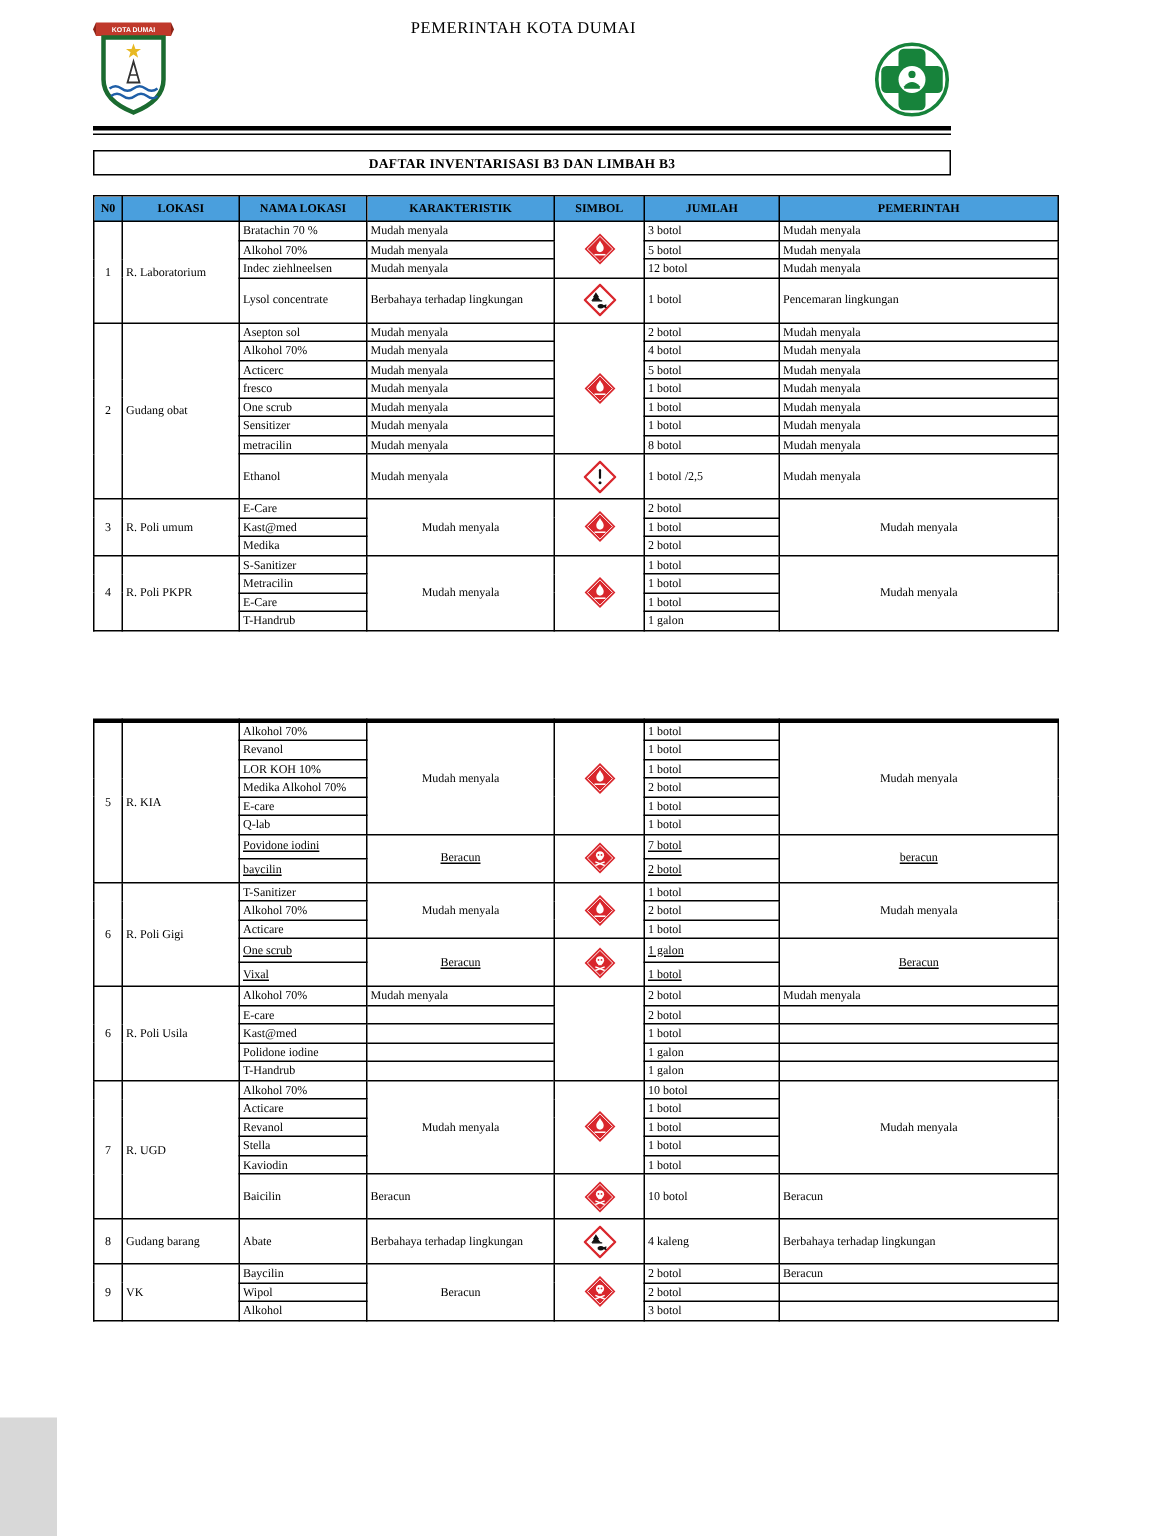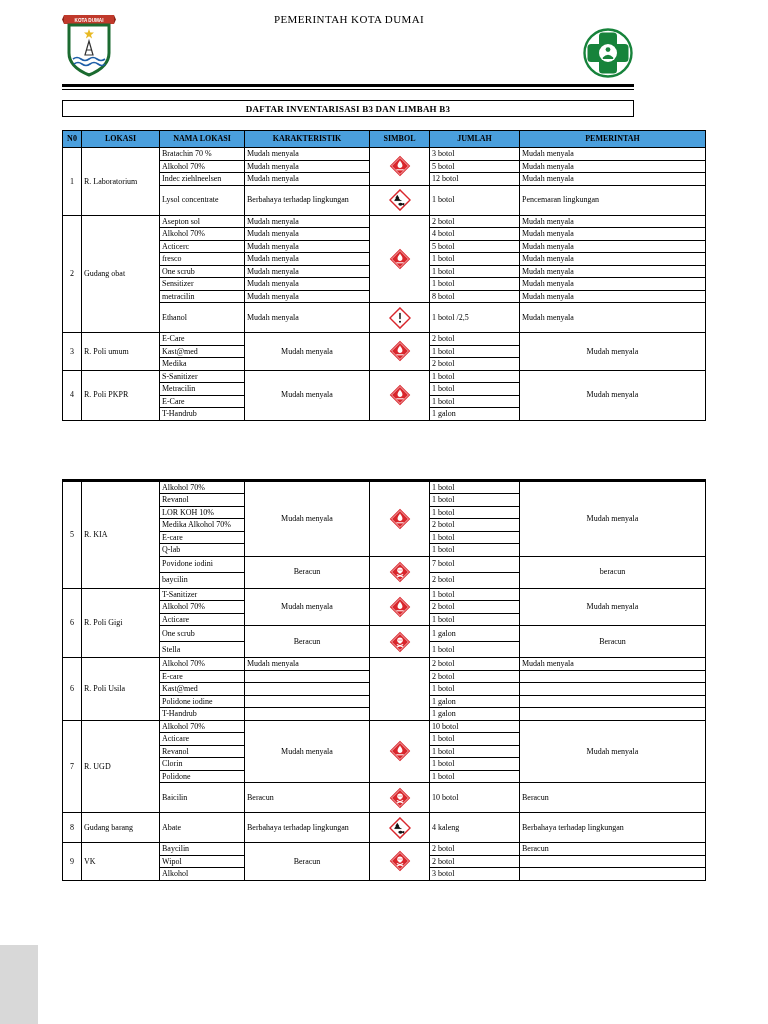--- a/index.html
+++ b/index.html
@@ -39,21 +39,21 @@
     text-align:center; height:17px; padding:1px;
   }
   th.th-no { word-break:break-all; line-height:8px; }
   td.cell-no { text-align:center; }
   td.cell-lokasi, td.cell-nama, td.cell-kar, td.cell-jumlah { padding-left:3px; }
   td.cell-ket { padding-left:6px; }
   td.center { text-align:center; padding-left:2px; }
   td.cell-simbol { text-align:center; padding:0; }
   td.cell-simbol svg { vertical-align:middle; }
   tr.row-tall td { height:30px; }
-  tr.row-med td { height:16px; }
+  tr.row-med td { height:16px;text-decoration:underline; }
 
   .corner-shadow { position:absolute; left:0; bottom:0; width:38px; height:79px; background:#d8d8d8; }
 </style>
 </head>
 <body>
 
 <div class="page">
   <div class="content">
 
     <div class="letterhead">
@@ -359,21 +359,21 @@
                   <rect x="10.7" y="12.1" width="2.6" height="1.5" fill="#fff"></rect>
                   <circle cx="10.9" cy="9.8" r="0.65" fill="#D9262C"></circle>
                   <circle cx="13.1" cy="9.8" r="0.65" fill="#D9262C"></circle>
                   <line x1="8.6" y1="14.8" x2="15.4" y2="17.4" stroke="#fff" stroke-width="1.1"></line>
                   <line x1="15.4" y1="14.8" x2="8.6" y2="17.4" stroke="#fff" stroke-width="1.1"></line>
                 </svg></td>
               <td class="cell-jumlah">1 galon</td>
               <td class="cell-ket center" rowspan="2">Beracun</td>
             </tr>
             <tr class="row-med">
-              <td class="cell-nama">Stella</td>
+              <td class="cell-nama">Vixal</td>
               <td class="cell-jumlah">1 botol</td>
             </tr>
             <tr>
               <td class="cell-no" rowspan="5">6</td>
               <td class="cell-lokasi" rowspan="5">R. Poli Usila</td>
               <td class="cell-nama">Alkohol 70%</td>
               <td class="cell-kar">Mudah menyala</td>
               <td class="cell-simbol" rowspan="5"></td>
               <td class="cell-jumlah">2 botol</td>
               <td class="cell-ket">Mudah menyala</td>
@@ -418,25 +418,25 @@
             </tr>
             <tr>
               <td class="cell-nama">Acticare</td>
               <td class="cell-jumlah">1 botol</td>
             </tr>
             <tr>
               <td class="cell-nama">Revanol</td>
               <td class="cell-jumlah">1 botol</td>
             </tr>
             <tr>
-              <td class="cell-nama">Clorin</td>
-              <td class="cell-jumlah">1 botol</td>
-            </tr>
-            <tr>
-              <td class="cell-nama">Polidone</td>
+              <td class="cell-nama">Stella</td>
+              <td class="cell-jumlah">1 botol</td>
+            </tr>
+            <tr>
+              <td class="cell-nama">Kaviodin</td>
               <td class="cell-jumlah">1 botol</td>
             </tr>
             <tr class="row-tall">
               <td class="cell-nama">Baicilin</td>
               <td class="cell-kar">Beracun</td>
               <td class="cell-simbol"><svg width="22" height="22" viewBox="0 0 24 24">
                   <polygon points="12,0.8 23.2,12 12,23.2 0.8,12" fill="#D9262C"></polygon>
                   <polygon points="12,2.8 21.2,12 12,21.2 2.8,12" fill="none" stroke="#fff" stroke-width="0.7"></polygon>
                   <circle cx="12" cy="10" r="3" fill="#fff"></circle>
                   <rect x="10.7" y="12.1" width="2.6" height="1.5" fill="#fff"></rect>

